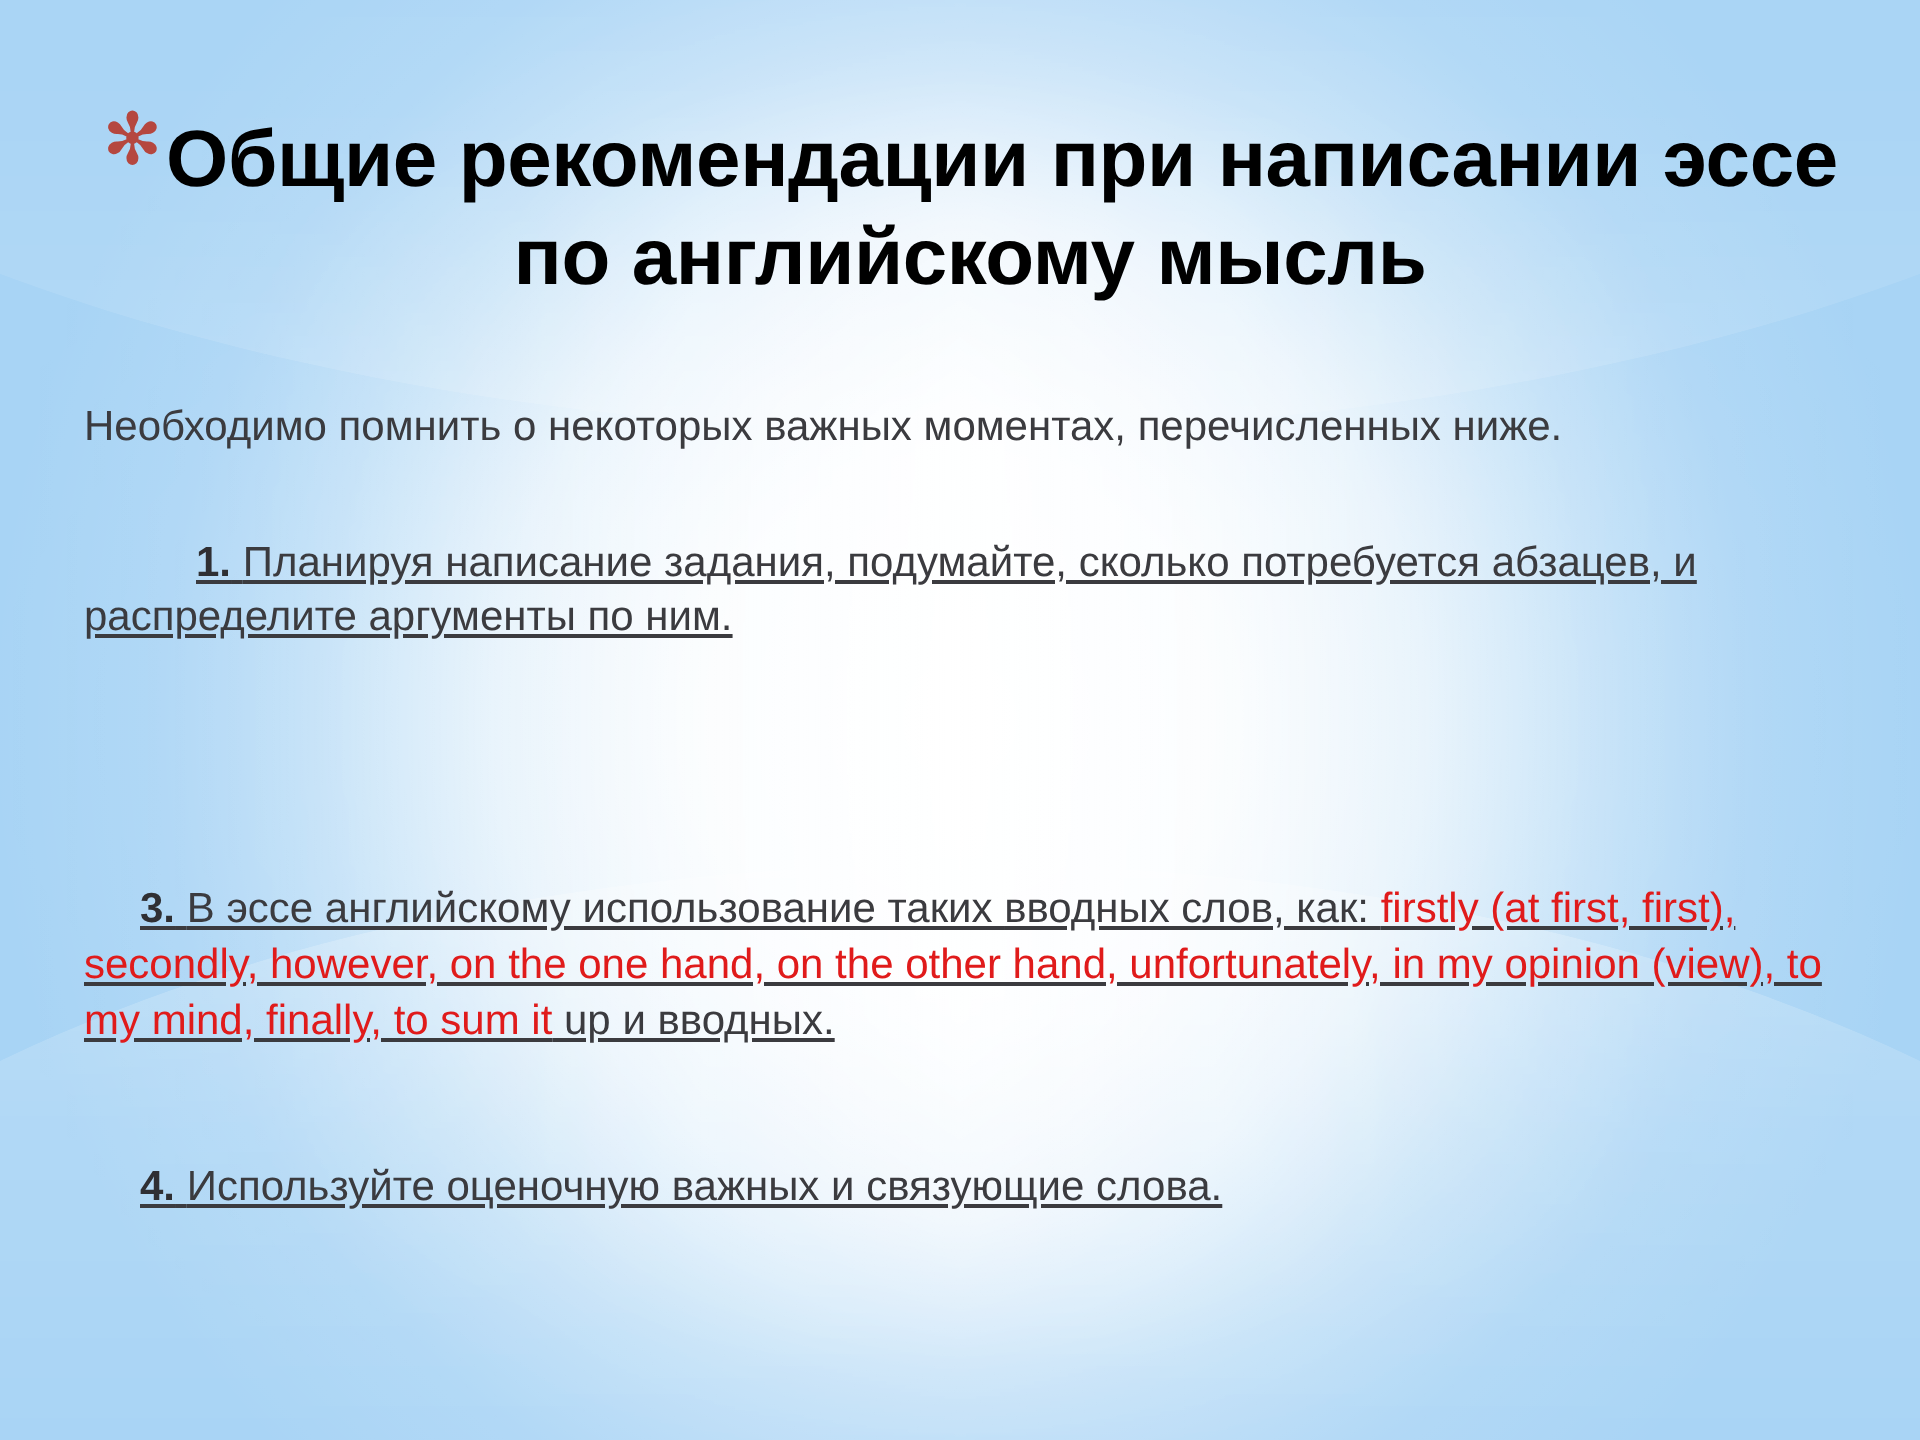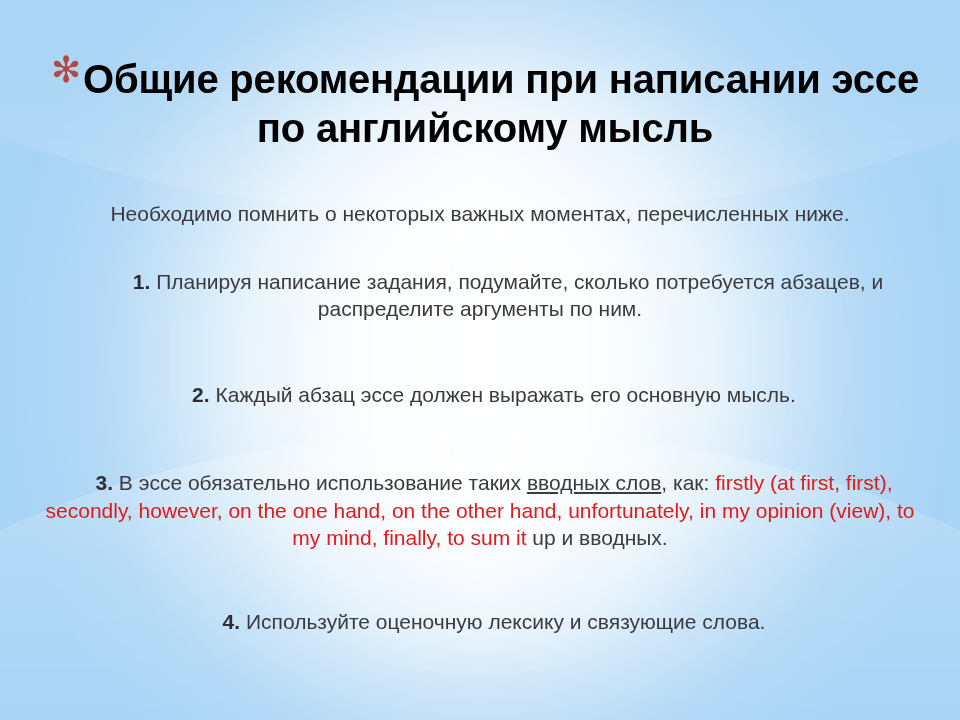--- a/index.html
+++ b/index.html
@@ -136,24 +136,24 @@
     left: 42px;
     top: 200px;
     width: 876px;
     color: #3b3b3f;
     font-size: 21px;
     line-height: 1.32;
   }
 
   .para {
     margin: 0;
-    text-align: center;
+    text-align: left;
   }
   .para.intro { margin-bottom: 40px; }
-  .para.item  { margin-bottom: 0; }
+  .para.item  { margin-bottom: 0; text-decoration: underline; }
 
   .spacer-sm { height: 58px; }
   .spacer-md { height: 60px; }
   .spacer-lg { height: 56px; }
 
   .indent { display: inline-block; width: 56px; }
   .indent-2 { display: inline-block; width: 28px; }
   .indent-3 { display: inline-block; width: 28px; }
   .indent-4 { display: inline-block; width: 28px; }
 
@@ -183,28 +183,26 @@
 
     <div class="body-block">
 
       <p class="para intro">Необходимо помнить о некоторых важных моментах, перечисленных ниже.</p>
 
       <p class="para item"><span class="indent"></span><span class="num">1.</span>
         <span>Планируя написание задания, подумайте, сколько потребуется абзацев, и распределите аргументы по ним.</span></p>
 
       <div class="spacer-sm"></div>
 
-      <p class="para item"><span class="indent-2"></span><span class="num">2.</span>
-        <span>Каждый абзац эссе должен выражать его основную мысль.</span></p>
 
       <div class="spacer-md"></div>
 
       <p class="para item"><span class="indent-3"></span><span class="num">3.</span>
-        <span>В эссе обязательно использование таких </span><span class="uline">вводных слов</span><span>, как: </span><span class="red">firstly (at first, first), secondly, however, on the one hand, on the other hand, unfortunately, in my opinion (view), to my mind, finally, to sum it</span><span> up и вводных.</span></p>
+        <span>В эссе английскому использование таких </span><span class="uline">вводных слов</span><span>, как: </span><span class="red">firstly (at first, first), secondly, however, on the one hand, on the other hand, unfortunately, in my opinion (view), to my mind, finally, to sum it</span><span> up и вводных.</span></p>
 
       <div class="spacer-lg"></div>
 
       <p class="para item"><span class="indent-4"></span><span class="num">4.</span>
-        <span>Используйте оценочную лексику и связующие слова.</span></p>
+        <span>Используйте оценочную важных и связующие слова.</span></p>
 
     </div>
   </div>
 </div>
 
 </body></html>

